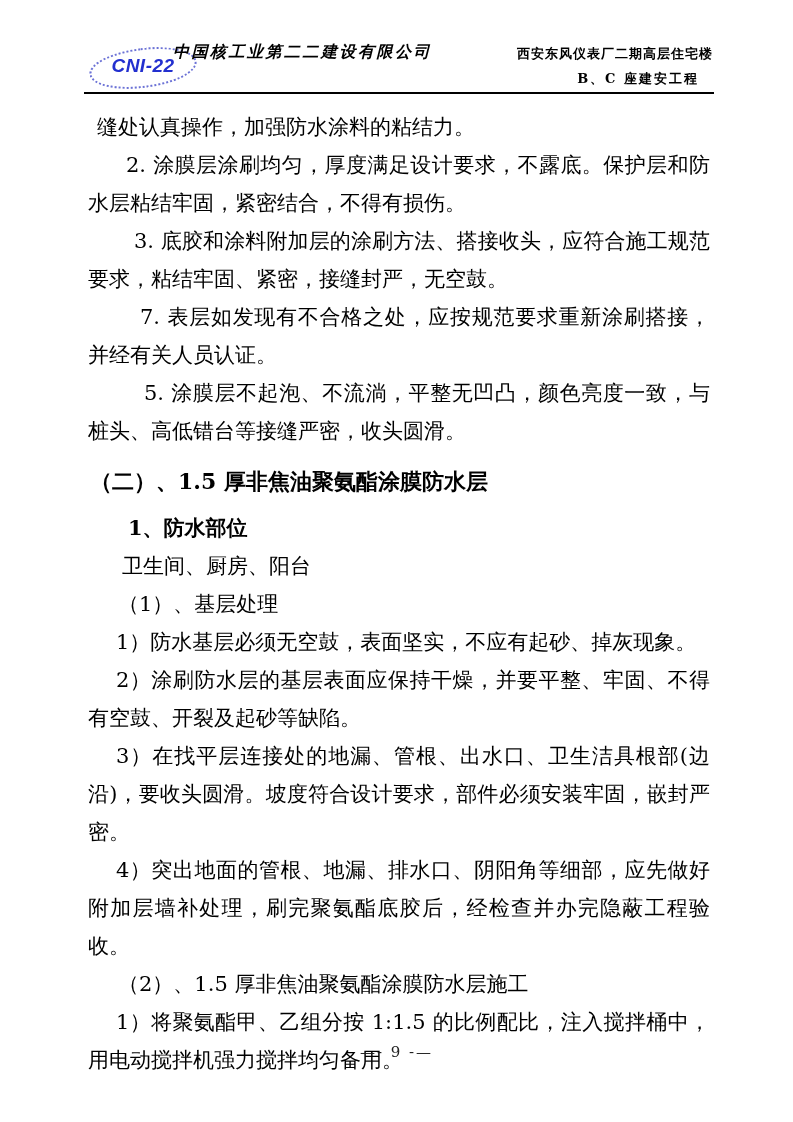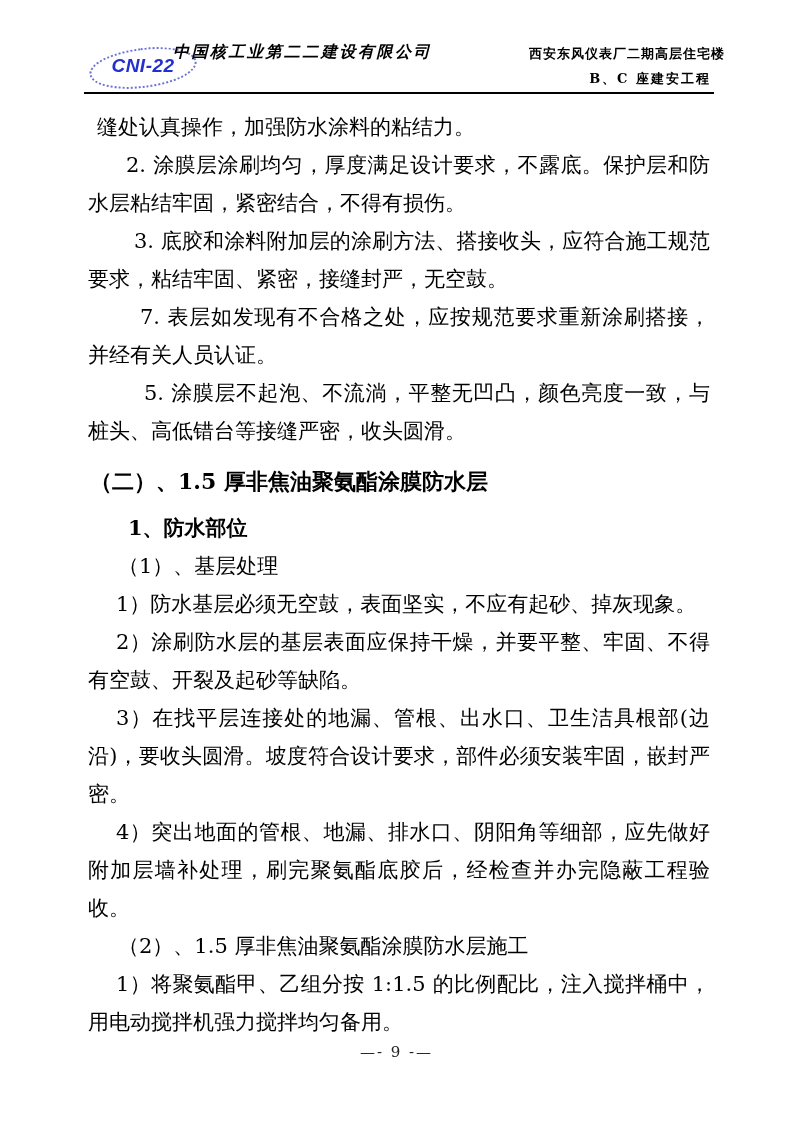--- a/index.html
+++ b/index.html
@@ -11,21 +11,21 @@
     margin: 0 auto;
     background: #ffffff;
     font-family: "DejaVu Serif", "Liberation Serif", serif;
     color: #000;
     overflow: hidden;
   }
   
   .header {
     position: absolute;
     left: 85px;
-    right: 68px;
+    right: 80px;
     top: 42px;
     height: 50px;
   }
   .logo {
     position: absolute;
     left: 2px;
     top: 4px;
     width: 112px;
     height: 44px;
   }
@@ -153,20 +153,21 @@
   <div class="header-rule"></div>
 
   <div class="content">
     <p class="cont">缝处认真操作，加强防水涂料的粘结力。</p>
     <p class="n1">2. 涂膜层涂刷均匀，厚度满足设计要求，不露底。保护层和防水层粘结牢固，紧密结合，不得有损伤。</p>
     <p class="n2">3. 底胶和涂料附加层的涂刷方法、搭接收头，应符合施工规范要求，粘结牢固、紧密，接缝封严，无空鼓。</p>
     <p class="n3">7. 表层如发现有不合格之处，应按规范要求重新涂刷搭接，并经有关人员认证。</p>
     <p class="n4">5. 涂膜层不起泡、不流淌，平整无凹凸，颜色亮度一致，与桩头、高低错台等接缝严密，收头圆滑。</p>
     <h2 class="h1">（二）、1.5 厚非焦油聚氨酯涂膜防水层</h2>
     <h3 class="h2">1、防水部位</h3>
+    <p class="pind">卫生间、厨房、阳台</p>
     <h4 class="h3">（1）、基层处理</h4>
     <p class="sub">1）防水基层必须无空鼓，表面坚实，不应有起砂、掉灰现象。</p>
     <p class="sub">2）涂刷防水层的基层表面应保持干燥，并要平整、牢固、不得有空鼓、开裂及起砂等缺陷。</p>
     <p class="sub">3）在找平层连接处的地漏、管根、出水口、卫生洁具根部(边沿)，要收头圆滑。坡度符合设计要求，部件必须安装牢固，嵌封严密。</p>
     <p class="sub">4）突出地面的管根、地漏、排水口、阴阳角等细部，应先做好附加层墙补处理，刷完聚氨酯底胶后，经检查并办完隐蔽工程验收。</p>
     <h4 class="h3">（2）、1.5 厚非焦油聚氨酯涂膜防水层施工</h4>
     <p class="sub">1）将聚氨酯甲、乙组分按 1:1.5 的比例配比，注入搅拌桶中，用电动搅拌机强力搅拌均匀备用。</p>
   </div>
 
   <div class="footer">

